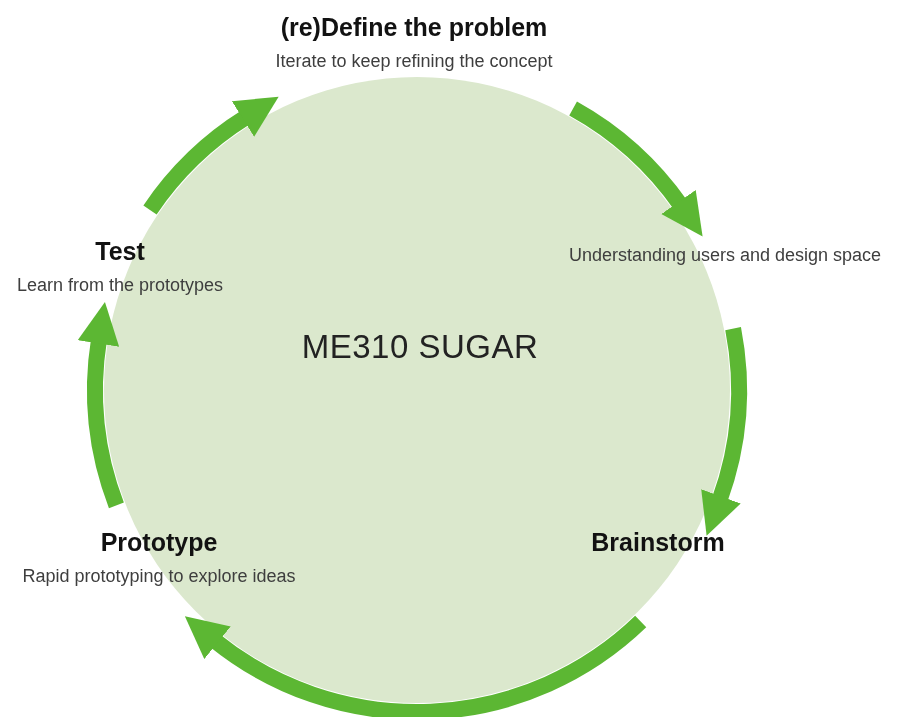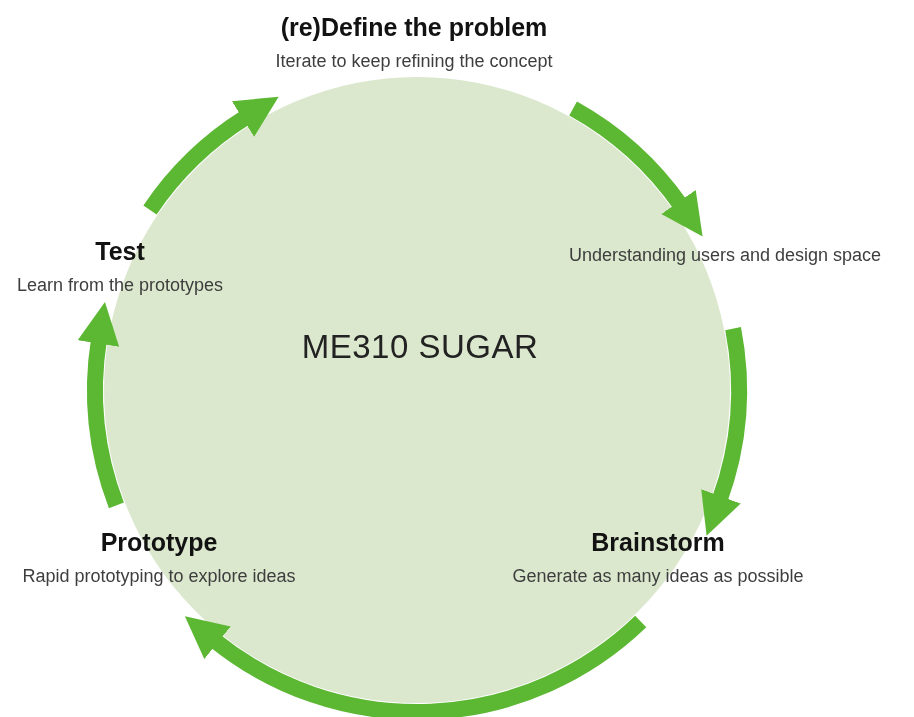--- a/index.html
+++ b/index.html
@@ -52,21 +52,20 @@
     <div class="stage-title">(re)Define the problem</div>
     <div class="stage-desc">Iterate to keep refining the concept</div>
   </div>
 
   <div class="stage pos-needfinding">
     <div class="stage-desc">Understanding users and design space</div>
   </div>
 
   <div class="stage pos-brainstorm">
     <div class="stage-title">Brainstorm</div>
-    <div class="stage-desc">Generate as many ideas as possible</div>
   </div>
 
   <div class="stage pos-prototype">
     <div class="stage-title">Prototype</div>
     <div class="stage-desc">Rapid prototyping to explore ideas</div>
   </div>
 
   <div class="stage pos-test">
     <div class="stage-title">Test</div>
     <div class="stage-desc">Learn from the prototypes</div>

